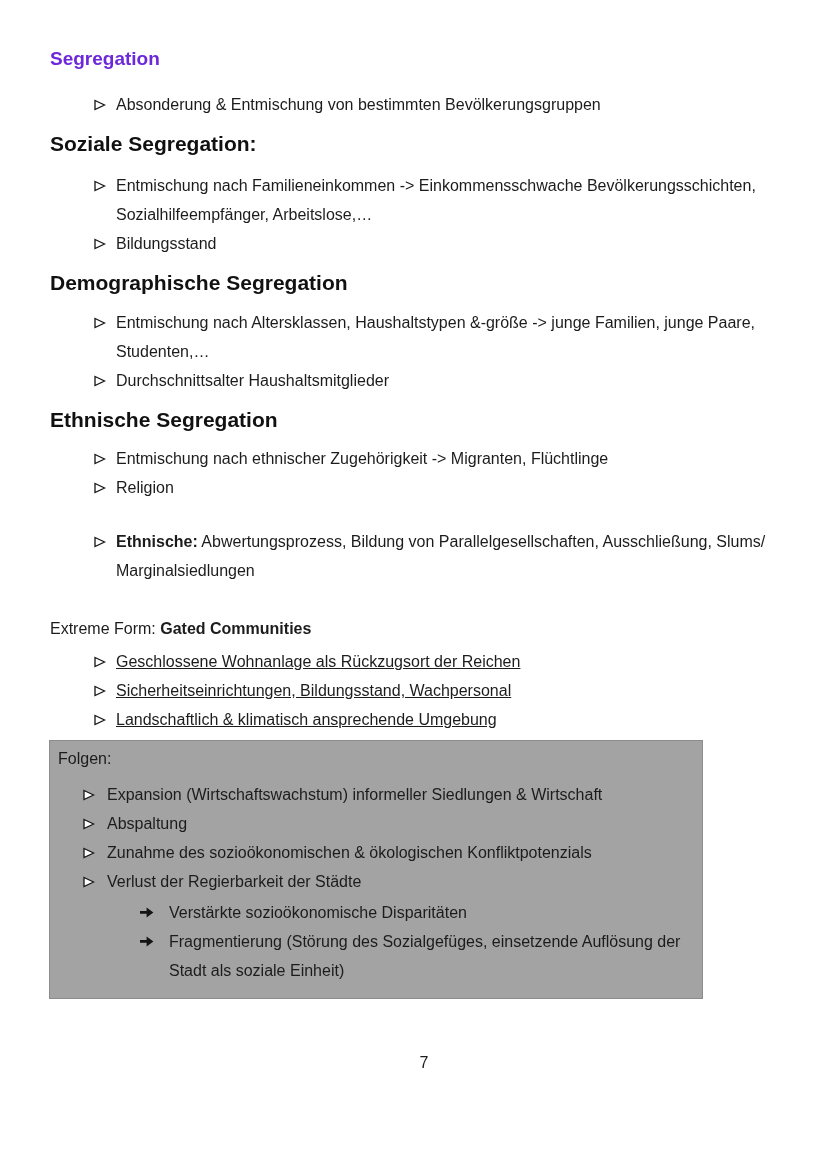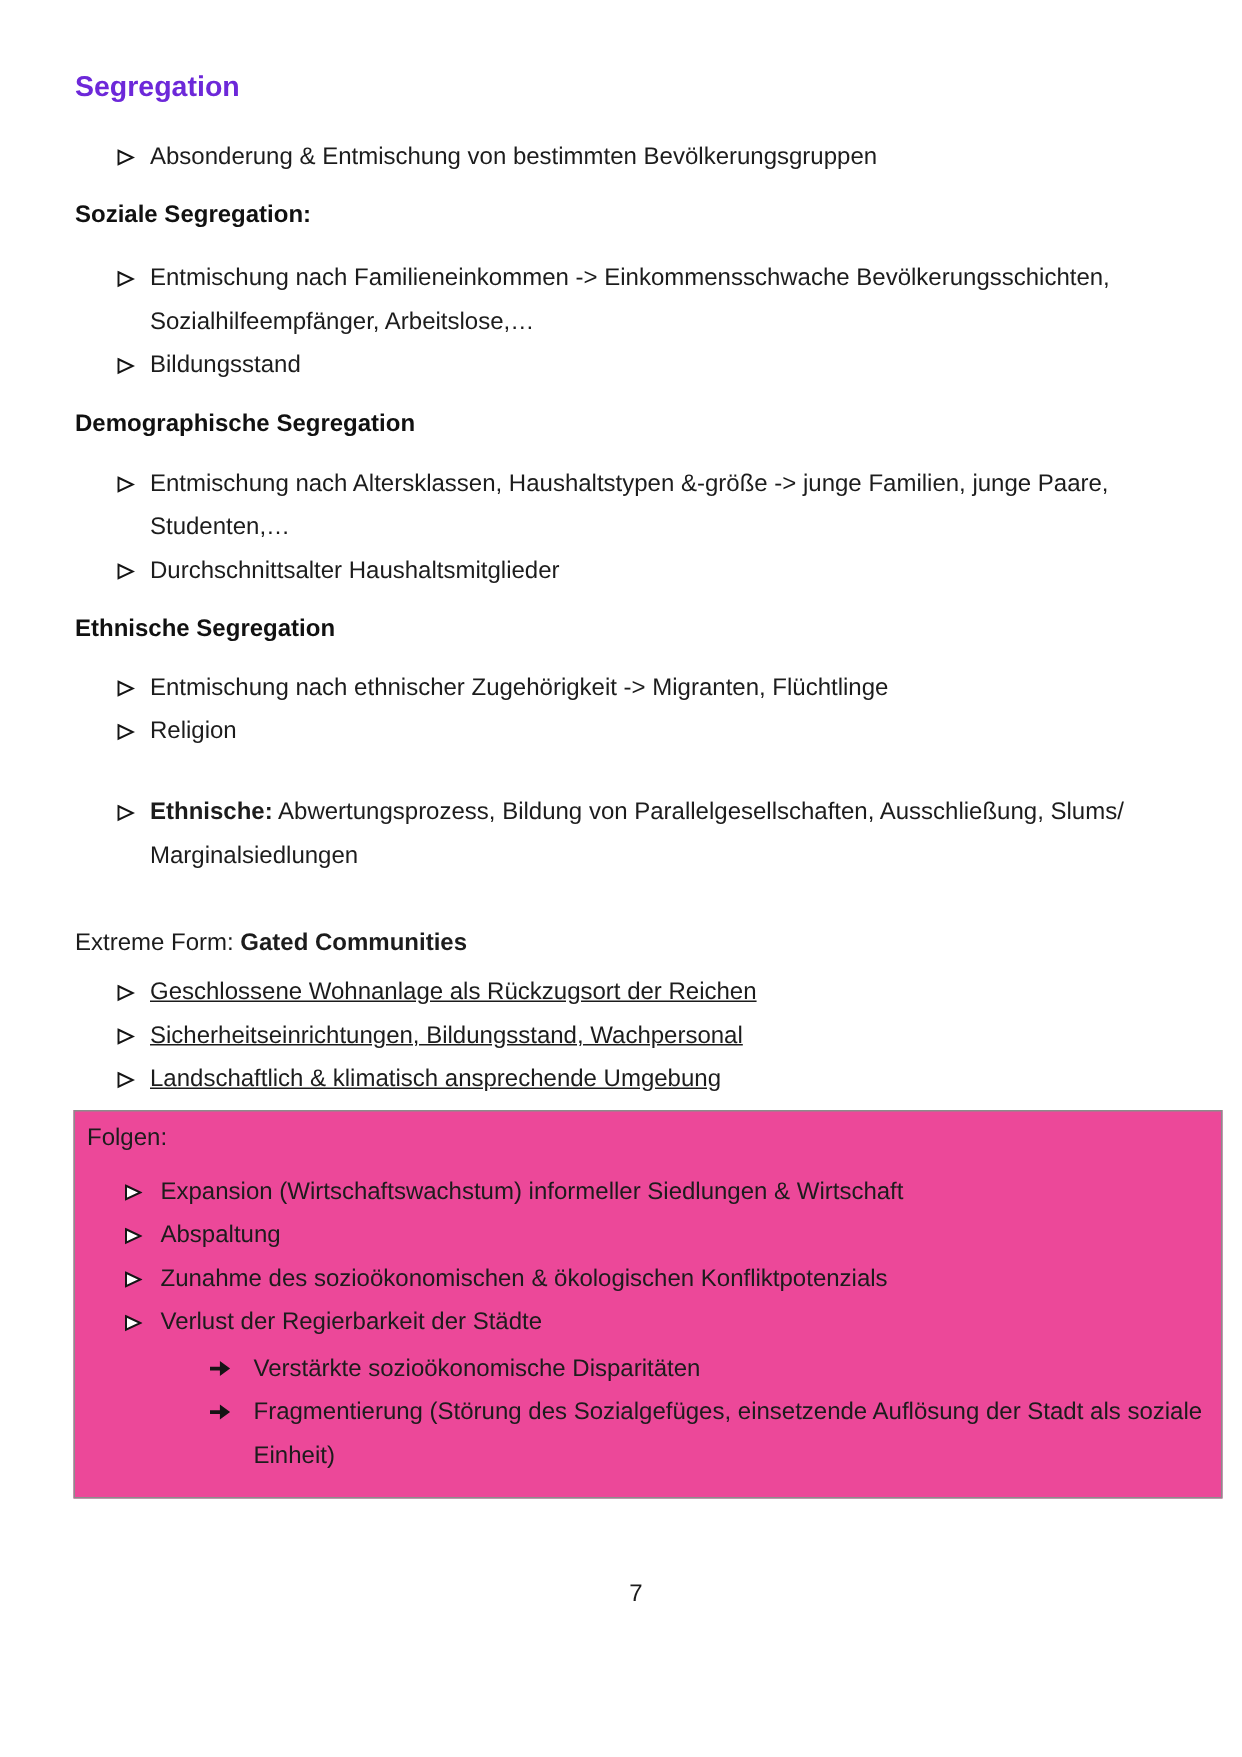--- a/index.html
+++ b/index.html
@@ -15,49 +15,49 @@
     width: 828px; height: 1171px;
     padding: 0 30px 0 50px;
     background: #ffffff;
   }
   h1.title {
     margin: 46px 0 0 0;
     font-size: 19px; line-height: 26px; font-weight: 700; color: #6d28d9;
   }
   h2.sect {
     margin: 12px 0 0 0;
-    font-size: 16px; line-height: 26px; font-weight: 700; color: #111;
+    font-size: 21px; line-height: 26px; font-weight: 700; color: #111;
   }
   .mt13 { margin-top: 13px; }
   .bullets { margin: 0; }
   .bullets.intro   { margin-top: 18px; }
   .bullets.g1      { margin-top: 14px; }
   .bullets.g2      { margin-top: 12px; }
   .bullets.g3      { margin-top: 11px; }
   .bullets.probleme{ margin-top: 25px; }
   .bullets.extreme { margin-top: 4px; text-decoration: underline; }
   .bullet {
     display: flex; align-items: flex-start;
-    margin-left: 28px;
+    margin-left: 44px;
   }
   .b-icon {
     flex: 0 0 22px; width: 22px;
     display: inline-block; margin-top: 9px;
   }
   .b-icon svg { display: block; }
   .b-text { flex: 1 1 auto; }
   .lead { font-weight: 700; }
   .para-extreme { margin: 29px 0 0 0; }
   .folgen-box {
     box-sizing: border-box;
     margin: 6px 0 0 -1px;
-    width: 766px;
+    width: 654px;
     border: 1.5px solid #8c8c8c;
     padding: 3px 10px 13px 8px;
-    background: #ec4899;
+    background: #a3a3a3;
   }
   .box-label { line-height: 29px; }
   .folgen-box .bullets.box-l1 { margin-top: 7px; }
   .folgen-box .bullet { margin-left: 25px; }
   .folgen-box .b-icon { flex: 0 0 24px; width: 24px; }
   .folgen-box .bullets.box-l2 { margin-top: 2px; }
   .folgen-box .sub .bullet { margin-left: 82px; }
   .folgen-box .sub .b-icon { flex: 0 0 29px; width: 29px; margin-top: 8px; }
   .page-number {
     margin-top: 49px;

